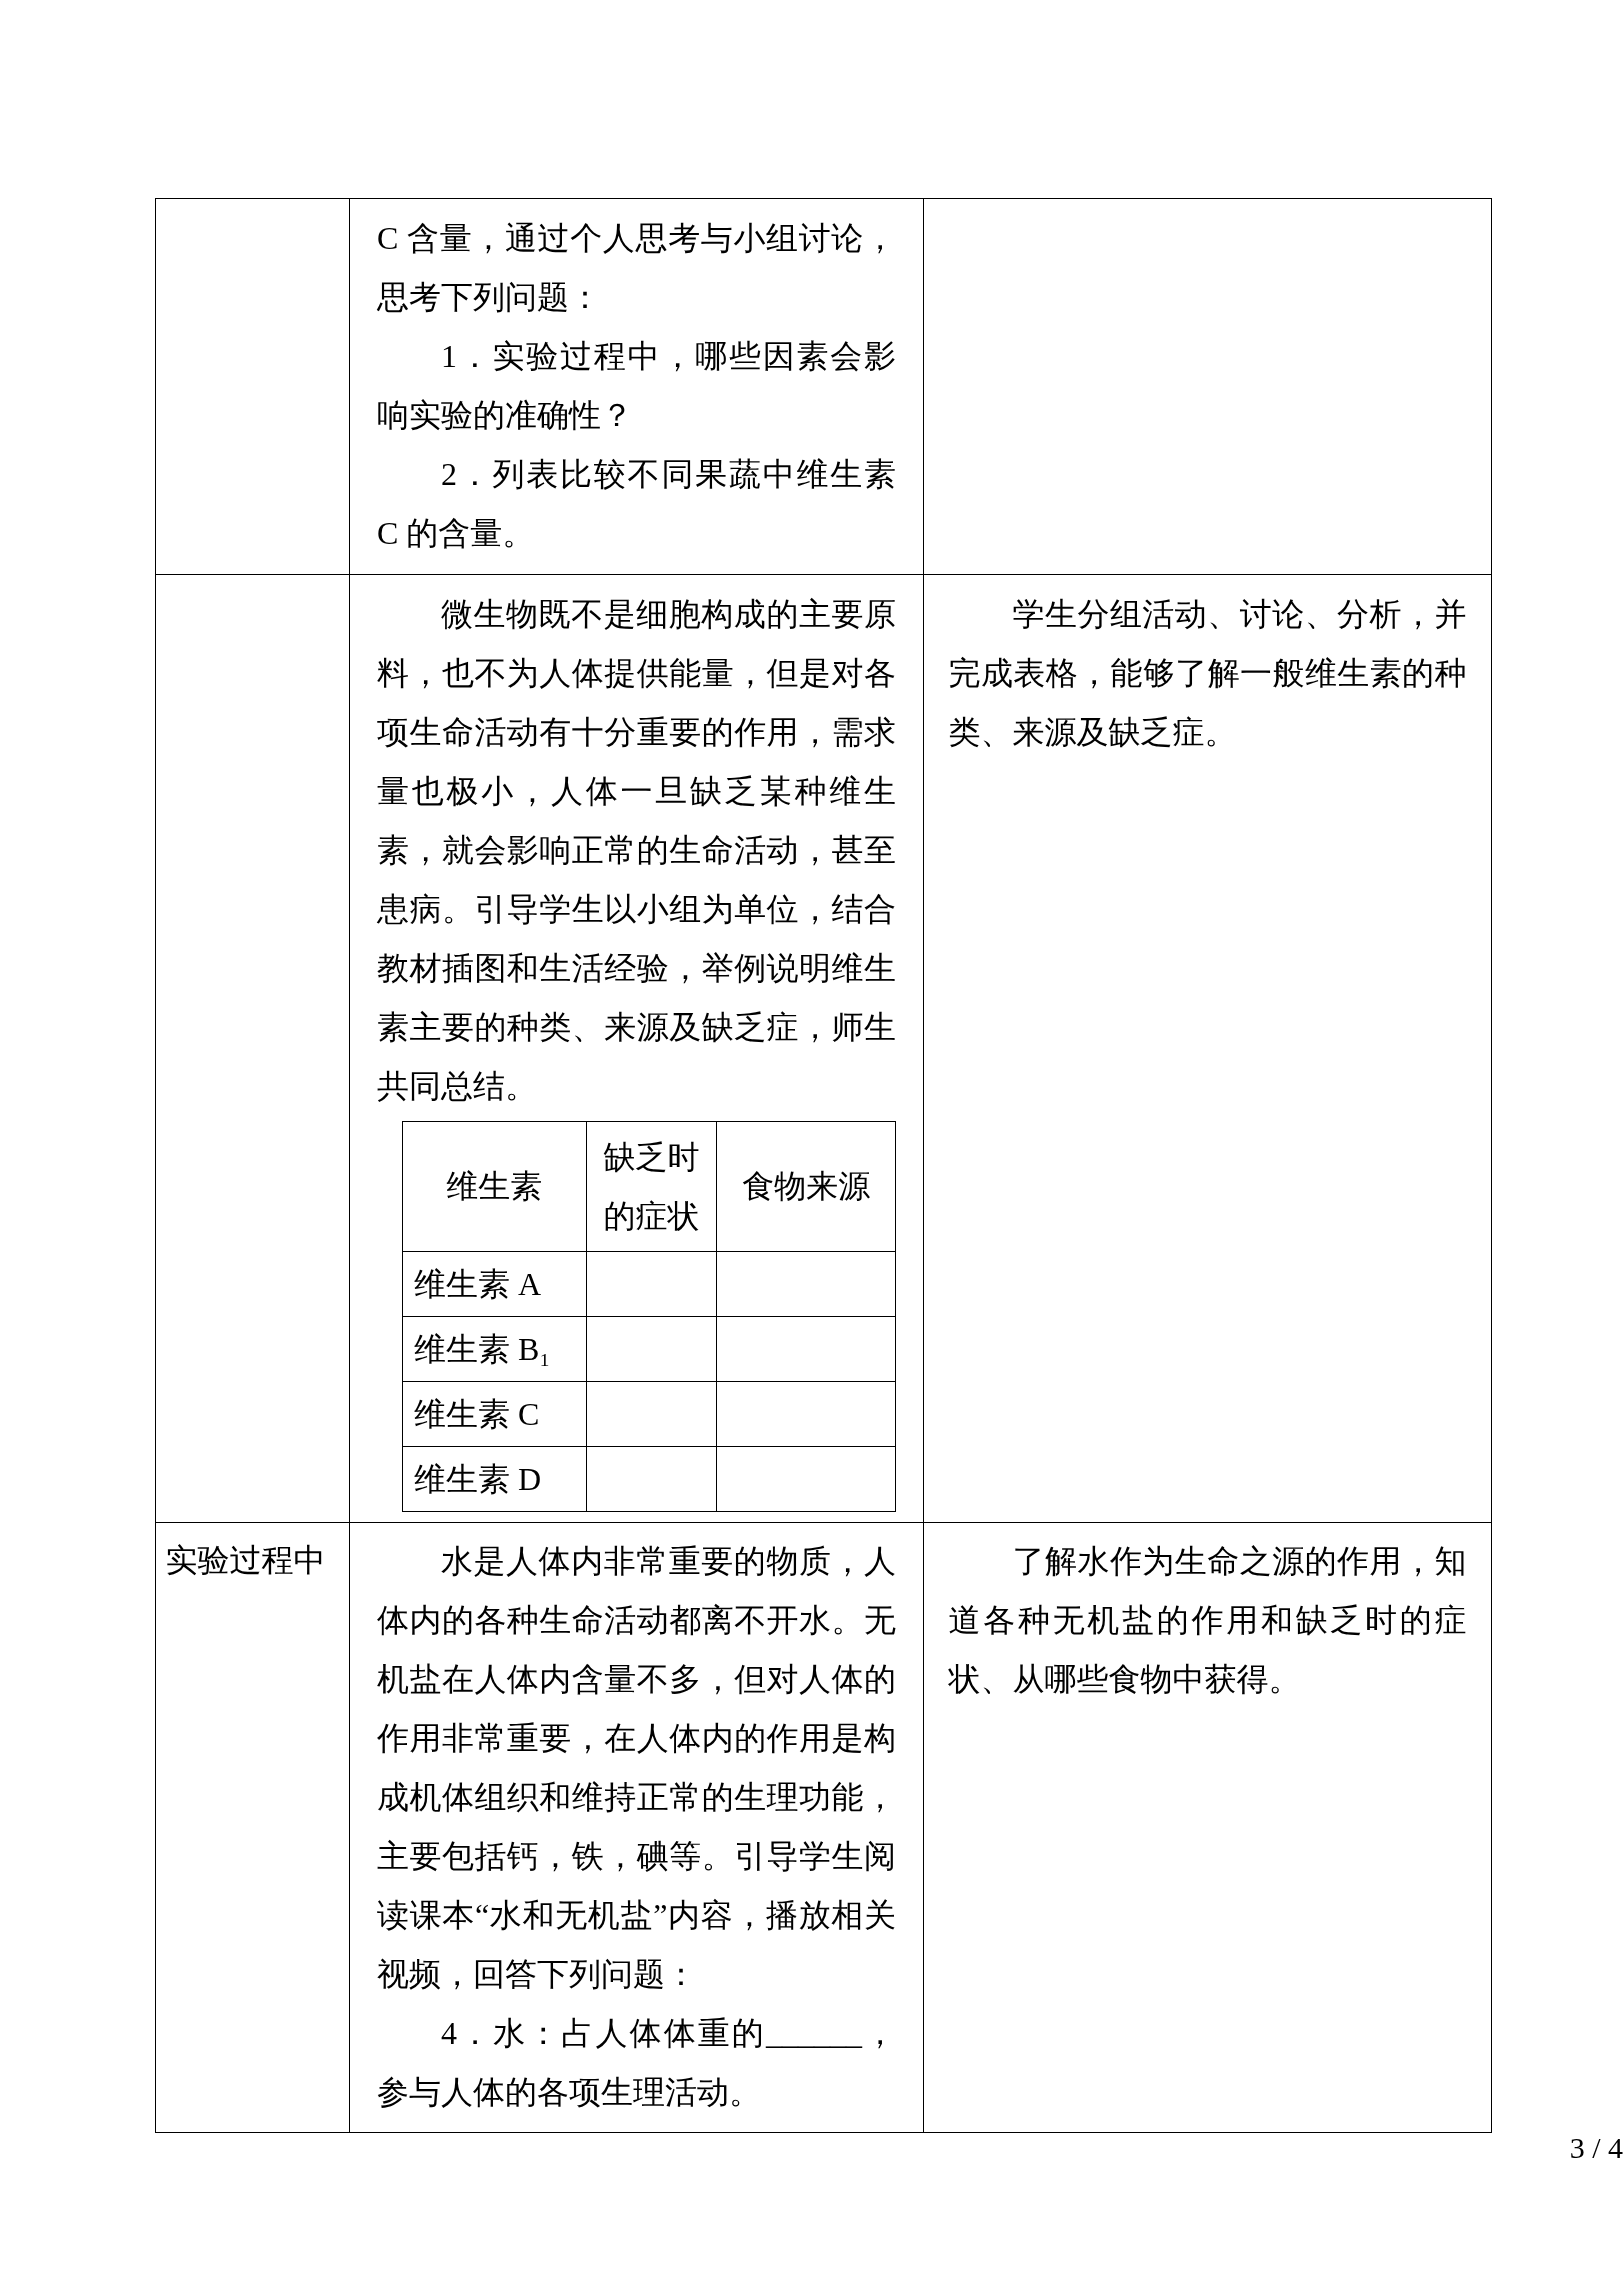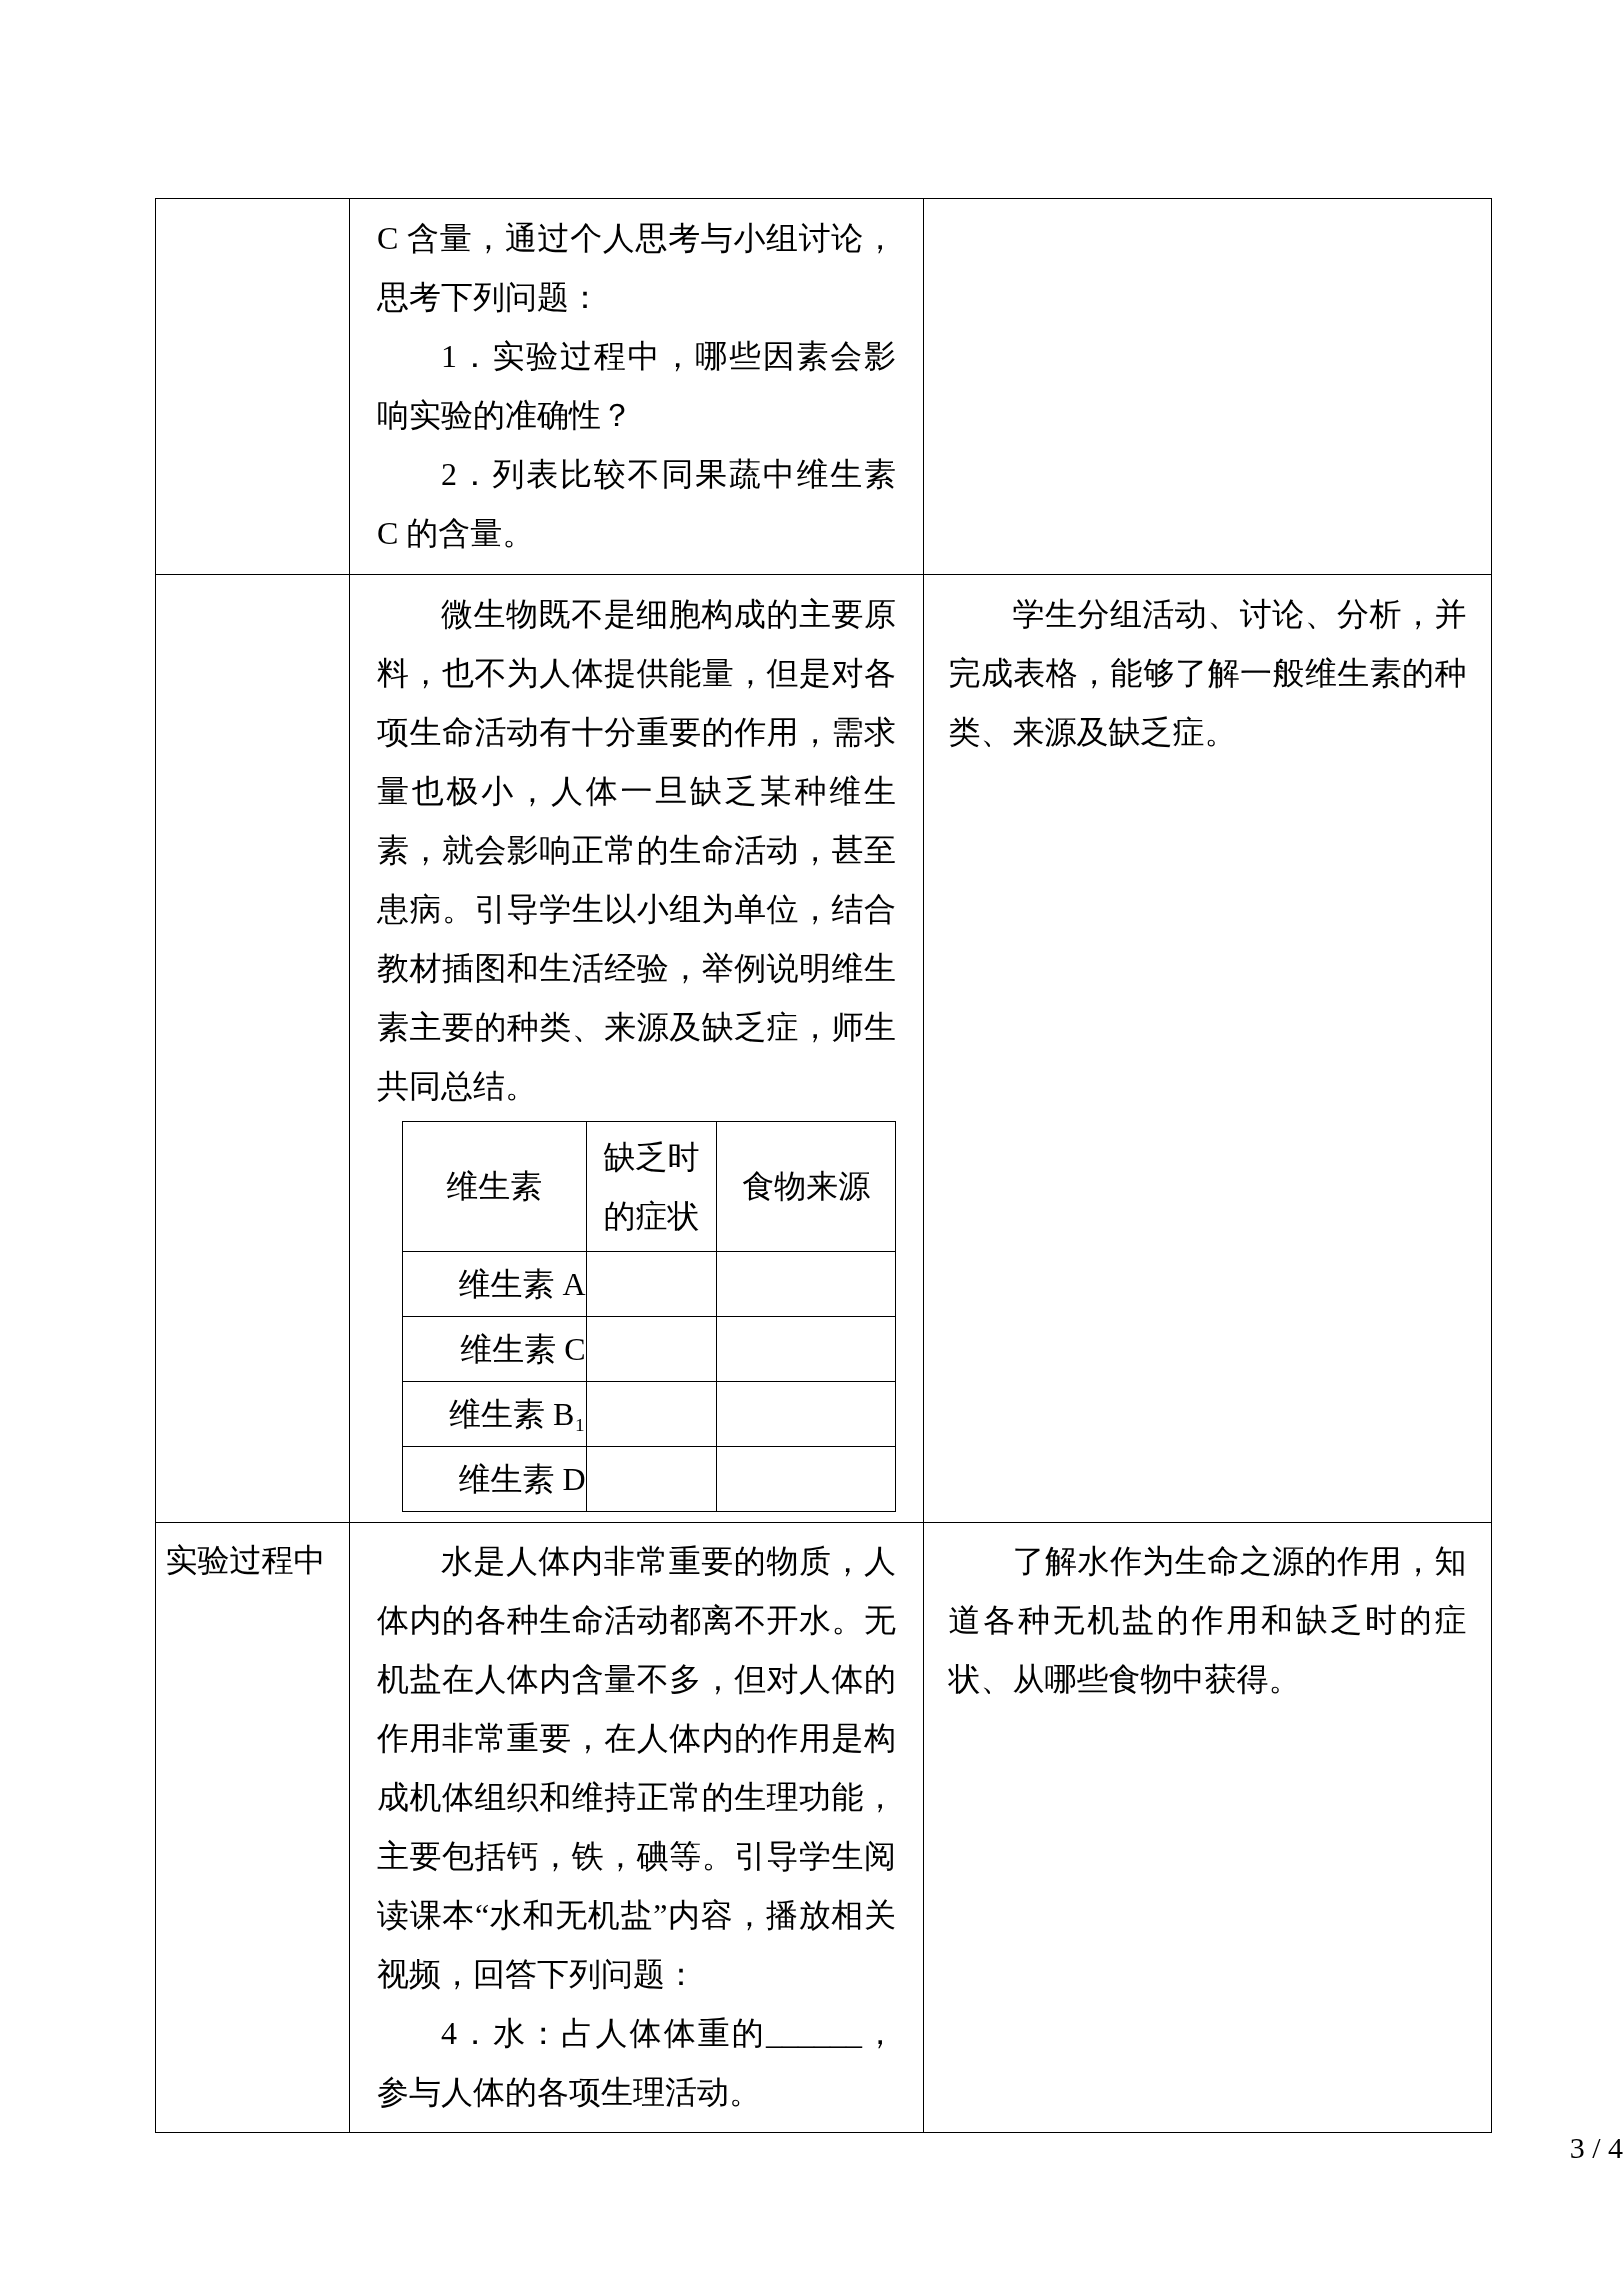--- a/index.html
+++ b/index.html
@@ -55,21 +55,21 @@
   .vitamin-table th {
     text-align: center;
     vertical-align: middle;
     line-height: 59px;
     padding: 5.5px 12.3px;
   }
   .vitamin-table td {
     height: 65px;
     vertical-align: middle;
     padding: 0 0 0 11px;
-    text-align: right;
+    text-align: left;
   }
   .footer {
     position: absolute;
     top: 2133px;
     left: 0;
     width: 100%;
     text-align: right;
     font-size: 30px;
     line-height: 30px;
   }
@@ -101,26 +101,26 @@
                 <th class="vt-col1">维生素</th>
                 <th class="vt-col2">缺乏时的症状</th>
                 <th class="vt-col3">食物来源</th>
               </tr>
               <tr>
                 <td>维生素 A</td>
                 <td></td>
                 <td></td>
               </tr>
               <tr>
-                <td>维生素 C</td>
+                <td>维生素 B₁</td>
                 <td></td>
                 <td></td>
               </tr>
               <tr>
-                <td>维生素 B₁</td>
+                <td>维生素 C</td>
                 <td></td>
                 <td></td>
               </tr>
               <tr>
                 <td>维生素 D</td>
                 <td></td>
                 <td></td>
               </tr>
             </tbody>
           </table>

